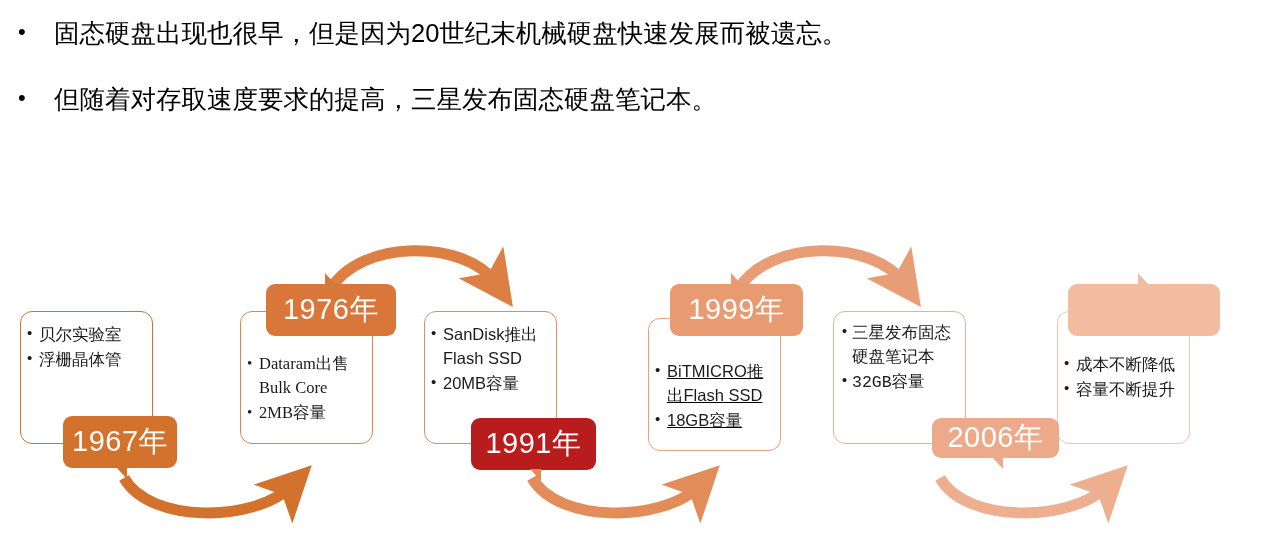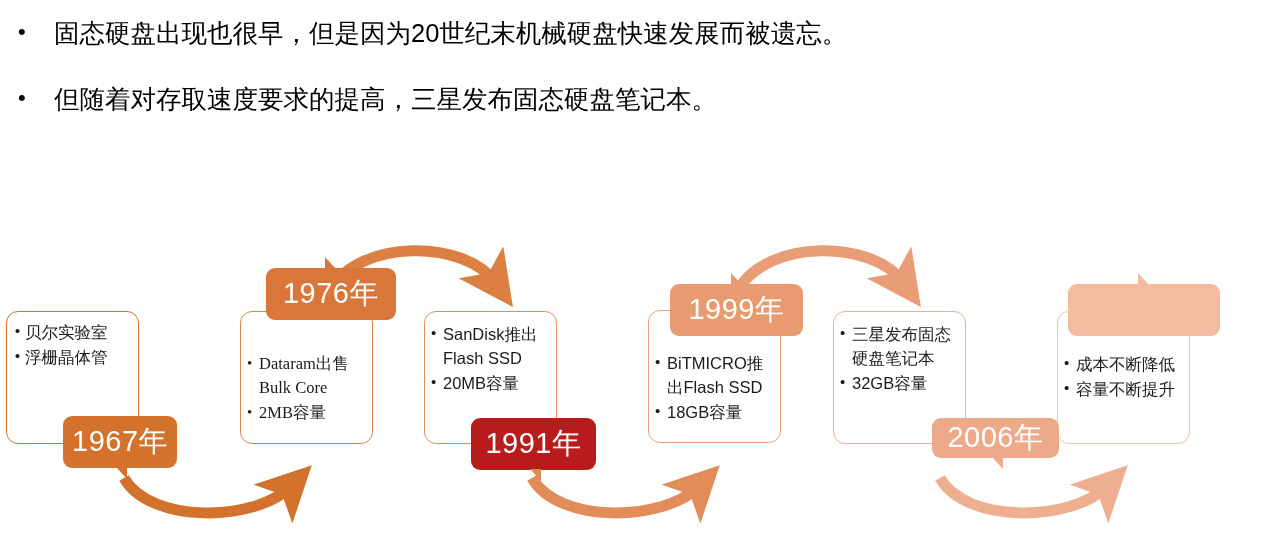--- a/index.html
+++ b/index.html
@@ -175,65 +175,65 @@
 
       <path d="M330,290 C360,238 465,240 495,282" fill="none" stroke="#DB7F43" stroke-width="11" stroke-linecap="butt" marker-end="url(#ah2)"></path>
 
       <path d="M532,478 C558,524 663,522 698,487" fill="none" stroke="#E18C59" stroke-width="11" stroke-linecap="butt" marker-end="url(#ah3)"></path>
 
       <path d="M738,290 C768,238 873,240 903,282" fill="none" stroke="#E99D76" stroke-width="11" stroke-linecap="butt" marker-end="url(#ah4)"></path>
 
       <path d="M940,478 C966,524 1071,522 1106,487" fill="none" stroke="#EEAE90" stroke-width="11" stroke-linecap="butt" marker-end="url(#ah5)"></path>
     </svg>
 
-    <div class="tl-card" style="left:6px; top:311px; height:133px; border-color:#D2722D;font-family:Liberation Mono, monospace;">
+    <div class="tl-card" style="left:20px; top:311px; height:133px; border-color:#D2722D;">
       <ul>
         <li>贝尔实验室</li>
         <li>浮栅晶体管</li>
       </ul>
     </div>
     <div class="tl-label below" style="left:63px; top:416px; width:114px; height:52px; background:#D2722D; color:#D2722D;">
       <span style="color:#fff;">1967年</span>
       <span class="tail"></span>
     </div>
 
     <div class="tl-card" style="left:240px; top:311px; height:133px; border-color:#DD8448;">
       <ul style="margin-top:30px;font-family:Liberation Serif, serif;">
         <li>Dataram出售Bulk Core</li>
         <li>2MB容量</li>
       </ul>
     </div>
-    <div class="tl-label above" style="left:266px; top:268px; width:130px; height:52px; background:#D9763A; color:#D9763A;">
+    <div class="tl-label above" style="left:266px; top:284px; width:130px; height:52px; background:#D9763A; color:#D9763A;">
       <span style="color:#fff;">1976年</span>
       <span class="tail"></span>
     </div>
 
     <div class="tl-card" style="left:424px; top:311px; height:133px; border-color:#E08E5B;">
       <ul>
         <li>SanDisk推出Flash SSD</li>
         <li>20MB容量</li>
       </ul>
     </div>
     <div class="tl-label below" style="left:471px; top:418px; width:125px; height:52px; background:#b91c1c; color:#E08A55;">
       <span style="color:#fff;">1991年</span>
       <span class="tail"></span>
     </div>
 
-    <div class="tl-card" style="left:648px; top:310px; height:133px; border-color:#EAA07A;">
+    <div class="tl-card" style="left:648px; top:318px; height:133px; border-color:#EAA07A;text-decoration:underline;">
       <ul style="margin-top:30px;">
         <li>BiTMICRO推出Flash SSD</li>
         <li>18GB容量</li>
       </ul>
     </div>
     <div class="tl-label above" style="left:670px; top:284px; width:133px; height:52px; background:#E89A71; color:#E89A71;">
       <span style="color:#fff;">1999年</span>
       <span class="tail"></span>
     </div>
 
-    <div class="tl-card" style="left:833px; top:311px; height:133px; border-color:#EEB094;">
+    <div class="tl-card" style="left:833px; top:311px; height:133px; border-color:#EEB094;font-family:Liberation Mono, monospace;">
       <ul>
         <li>三星发布固态硬盘笔记本</li>
         <li>32GB容量</li>
       </ul>
     </div>
     <div class="tl-label below" style="left:932px; top:418px; width:127px; height:40px; background:#EDAA8A; color:#EDAA8A;">
       <span style="color:#fff;">2006年</span>
       <span class="tail"></span>
     </div>
 

